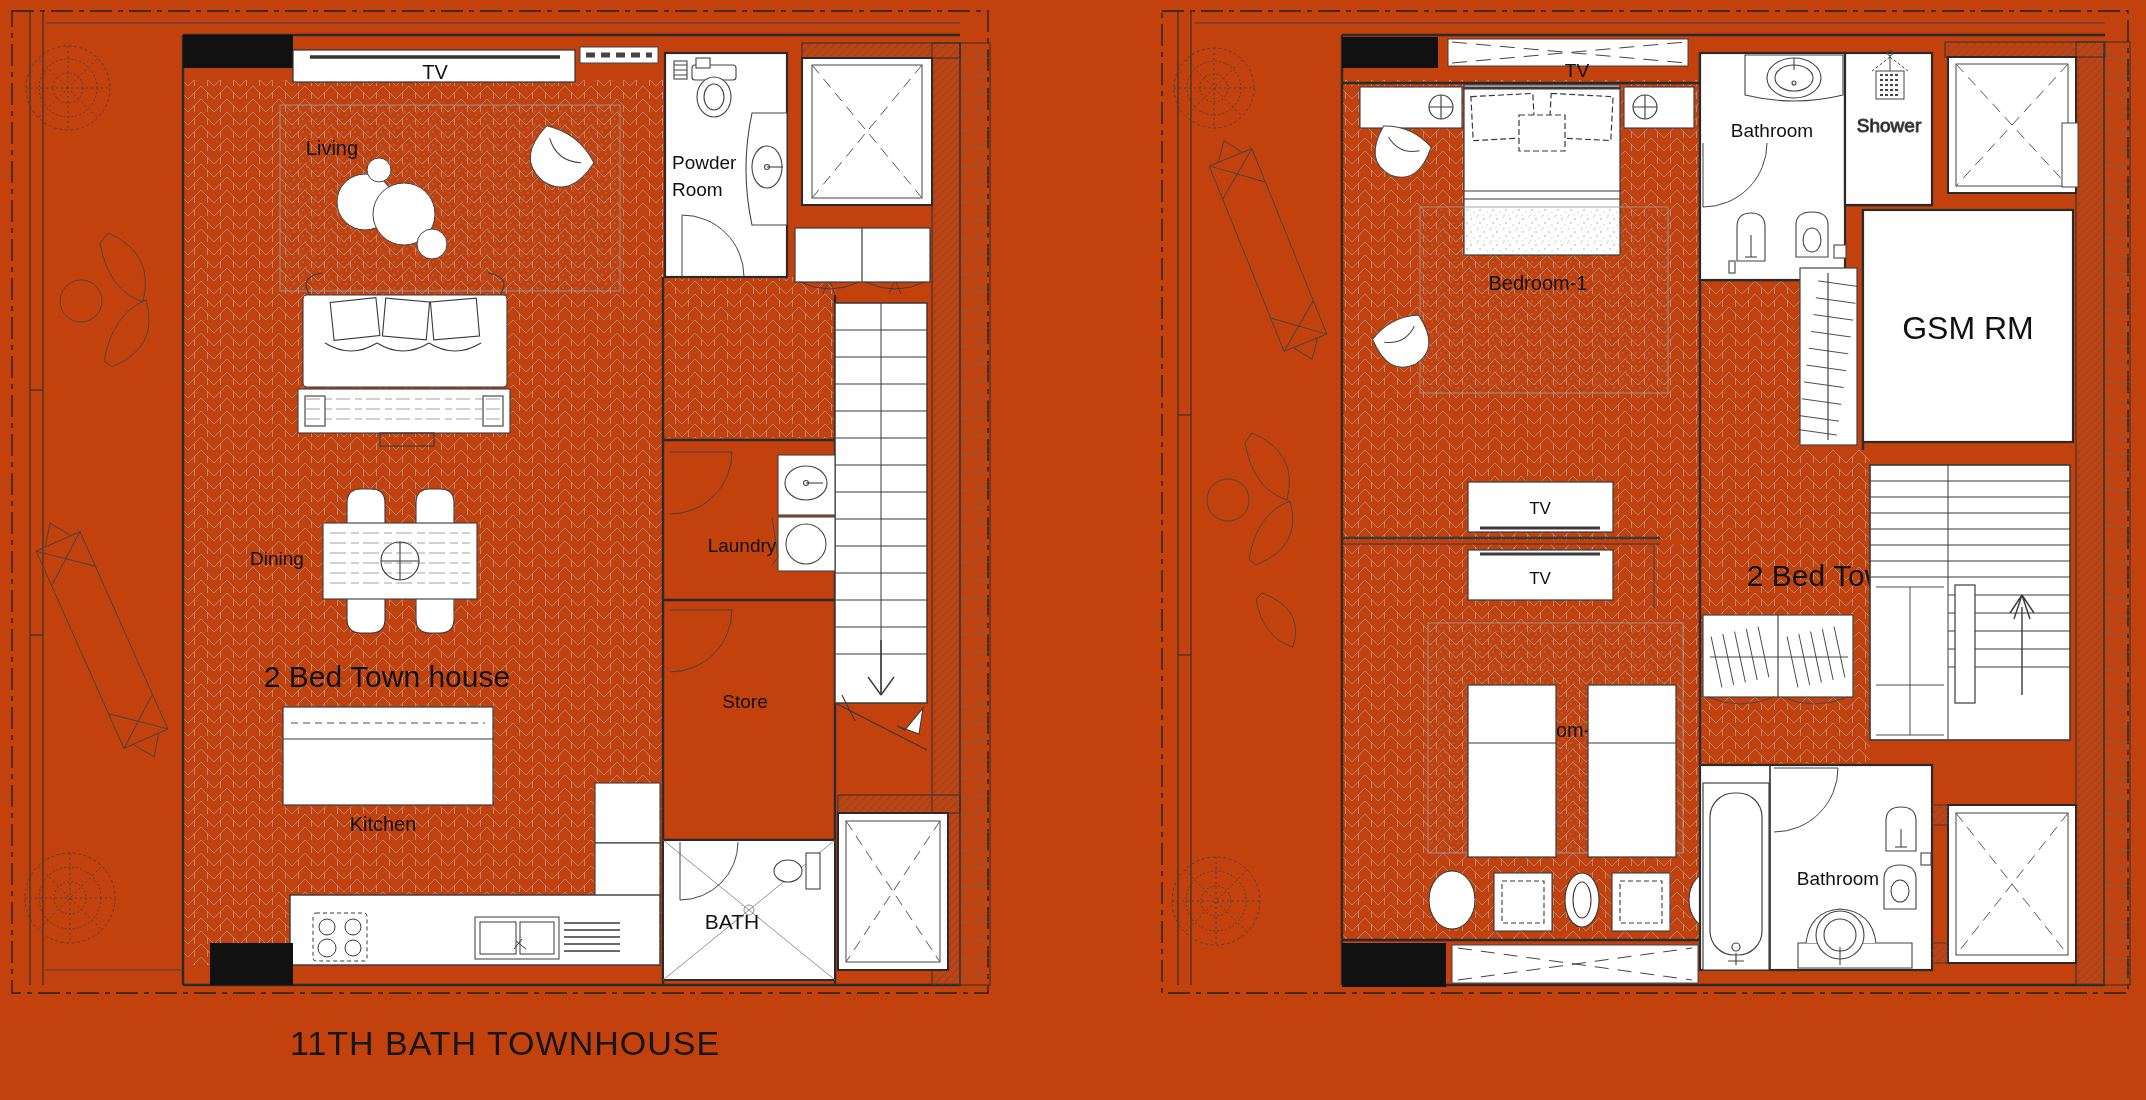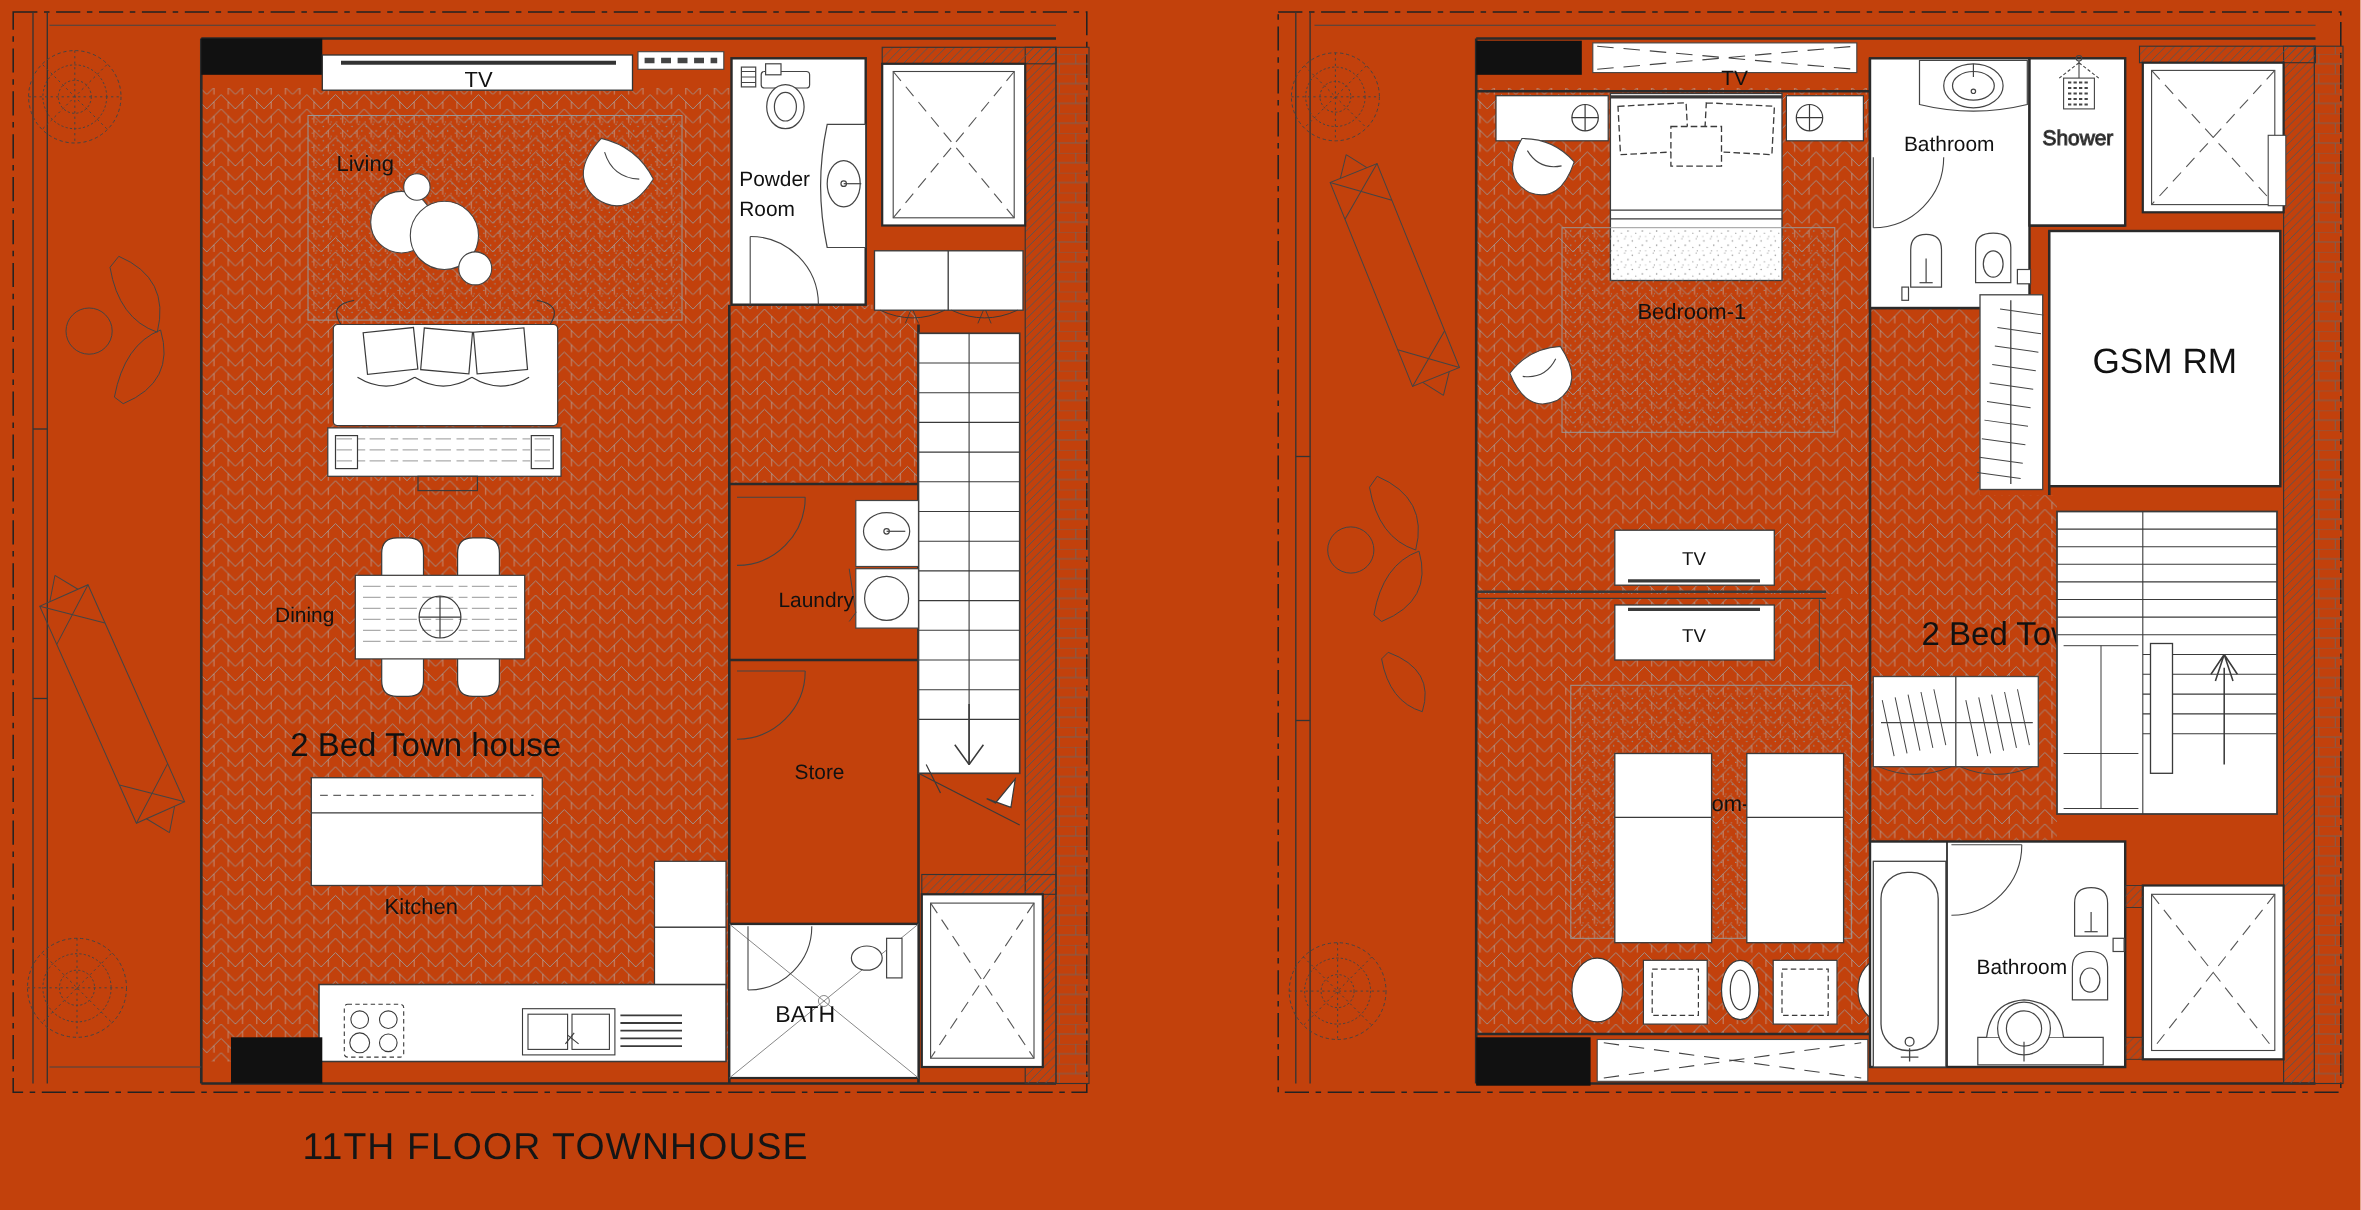--- a/index.html
+++ b/index.html
@@ -521,15 +521,15 @@
 
   <g>
     <rect x="1948" y="810" width="128" height="158" fill="#fff" stroke="#2a2a2a" stroke-width="2"></rect>
     <rect x="1956" y="818" width="112" height="142" fill="#fff" stroke="#444" stroke-width="1"></rect>
     <path d="M1956,818 L2068,960 M2068,818 L1956,960" stroke="#555" stroke-width="1" stroke-dasharray="11 7"></path>
     <rect x="1932" y="810" width="16" height="20" fill="url(#hatch)" stroke="#333" stroke-width="0.8"></rect>
     <rect x="1932" y="948" width="16" height="20" fill="url(#hatch)" stroke="#333" stroke-width="0.8"></rect>
   </g>
 </svg>
 
-<div class="plan-title t-left">11TH FLOOR TOWNHOUSE</div>
+<div class="plan-title t-left">11TH BATH TOWNHOUSE</div>
 
 </div>
 
 </body></html>

